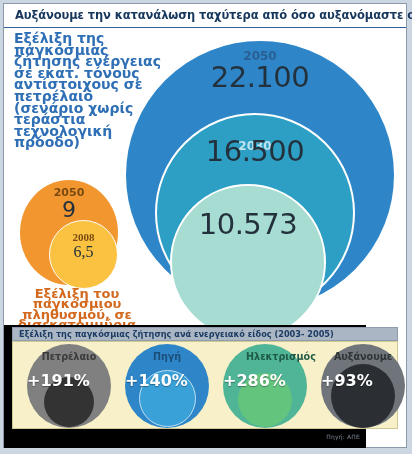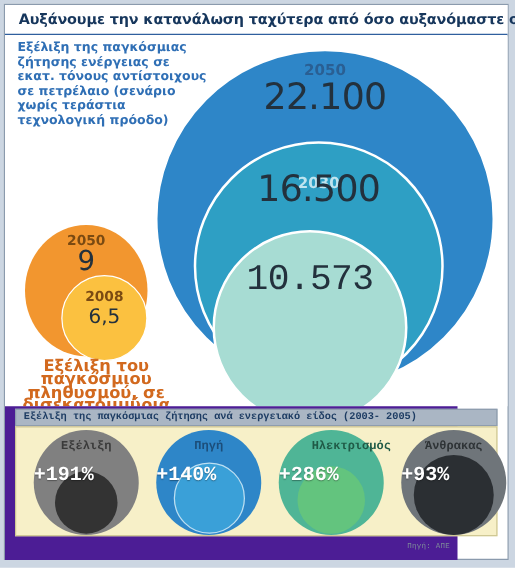--- a/index.html
+++ b/index.html
@@ -31,21 +31,21 @@
     font-size:11.5px;font-weight:bold;color:#16365c;
     letter-spacing:-0.1px;white-space:nowrap;
   }
   
   .stage{
     position:absolute;left:0;top:25px;width:402px;height:296px;
     background:#ffffff;overflow:hidden;
   }
   .lede{
     position:absolute;left:10px;top:4px;width:152px;
-    font-size:10px;line-height:11.6px;color:#2f6fb5;
+    font-size:14px;line-height:11.6px;color:#2f6fb5;
     font-weight:600;
   }
   
   .circ{position:absolute;border-radius:50%;}
   .c-2050{
     left:120px;top:10px;width:272px;height:272px;
     background:#2e86c8;
     border:2px solid #ffffff;
     box-sizing:border-box;
   }
@@ -68,29 +68,30 @@
   .bval{
     position:absolute;width:100%;text-align:center;
     font-size:29px;font-weight:400;color:#23313d;
     letter-spacing:-0.5px;
   }
   .l-2050{top:8px;color:#2a5f93;}
   .v-2050{top:19px;}
   .l-2030{top:8px;color:#bfe4ef;margin-top:16px;}
   .v-2030{top:19px;}
   .l-2003{top:10px;color:#9aa7ad;}
-  .v-2003{top:21px;font-family:Liberation Mono, monospace;}
+  .v-2003{top:21px;}
   
   .c-pop-outer{
     left:16px;top:151px;width:98px;height:105px;
     background:#f2962f;
   }
   .c-pop-inner{
     left:45px;top:191px;width:69px;height:69px;
     background:#fcc councils;
+    font-family:Liberation Serif, serif;
   }
   .c-pop-inner{
     left:45px;top:191px;width:69px;height:69px;
     background:#fbc140;
     border:1px solid #ffffff;
     box-sizing:border-box;
   }
   .olabel{
     position:absolute;width:100%;text-align:center;
     font-size:11px;font-weight:600;color:#7a4a12;
@@ -104,22 +105,21 @@
   .l-p2008{top:10px;}
   .v-p2008{top:22px;font-size:16px;}
   .pop-cap{
     position:absolute;left:8px;top:260px;width:130px;
     text-align:center;font-size:13px;line-height:10.4px;
     color:#d2691e;font-weight:600;
   }
   
   .panel{
     position:absolute;left:0;top:321px;width:362px;height:123px;
-    background:#4c1d95;
-    font-family:Liberation Mono, monospace;
+    background:#000000;
   }
   .panel-head{
     position:absolute;left:8px;top:2px;width:386px;height:14px;
     background:#aab6c4;
     border:1px solid #8e9dae;
     box-sizing:border-box;
   }
   .panel-head-text{
     position:absolute;left:6px;top:1px;
     font-size:8.2px;color:#1d3c63;font-weight:600;white-space:nowrap;
@@ -191,39 +191,39 @@
 
     <div class="panel">
       <div class="panel-head">
         <div class="panel-head-text">Εξέλιξη της παγκόσμιας ζήτησης ανά ενεργειακό είδος (2003- 2005)</div>
       </div>
 
       <div class="panel-body">
 
         <div class="bubble" style="left:14px;top:2px;width:84px;height:84px;background:#808080;">
           <div class="bub-inner" style="left:17px;top:33px;width:50px;height:50px;background:#333333;"></div>
-          <div class="bub-label" style="color:#3a3a3a;">Εξέλιξη</div>
+          <div class="bub-label" style="color:#3a3a3a;">Πετρέλαιο</div>
           <div class="bub-val">+191%</div>
         </div>
 
         <div class="bubble" style="left:112px;top:2px;width:84px;height:84px;background:#2e86c8;">
           <div class="bub-inner" style="left:14px;top:26px;width:57px;height:57px;background:#3aa0d8;border:1px solid #bcdff2;box-sizing:border-box;"></div>
           <div class="bub-label" style="color:#1c4e7a;">Πηγή</div>
           <div class="bub-val">+140%</div>
         </div>
 
         <div class="bubble" style="left:210px;top:2px;width:84px;height:84px;background:#4fb596;">
           <div class="bub-inner" style="left:15px;top:29px;width:54px;height:54px;background:#63c47e;"></div>
           <div class="bub-label" style="color:#1f5a46;margin-left:16px;">Ηλεκτρισμός</div>
           <div class="bub-val">+286%</div>
         </div>
 
         <div class="bubble" style="left:308px;top:2px;width:84px;height:84px;background:#6f757a;">
           <div class="bub-inner" style="left:10px;top:20px;width:64px;height:64px;background:#2b2f33;"></div>
-          <div class="bub-label" style="color:#2e3336;">Άνθρακας</div>
+          <div class="bub-label" style="color:#2e3336;">Αυξάνουμε</div>
           <div class="bub-val">+93%</div>
         </div>
 
       </div>
 
       <div class="credit">Πηγή: ΑΠΕ</div>
     </div>
 
   </div>
 </div>

